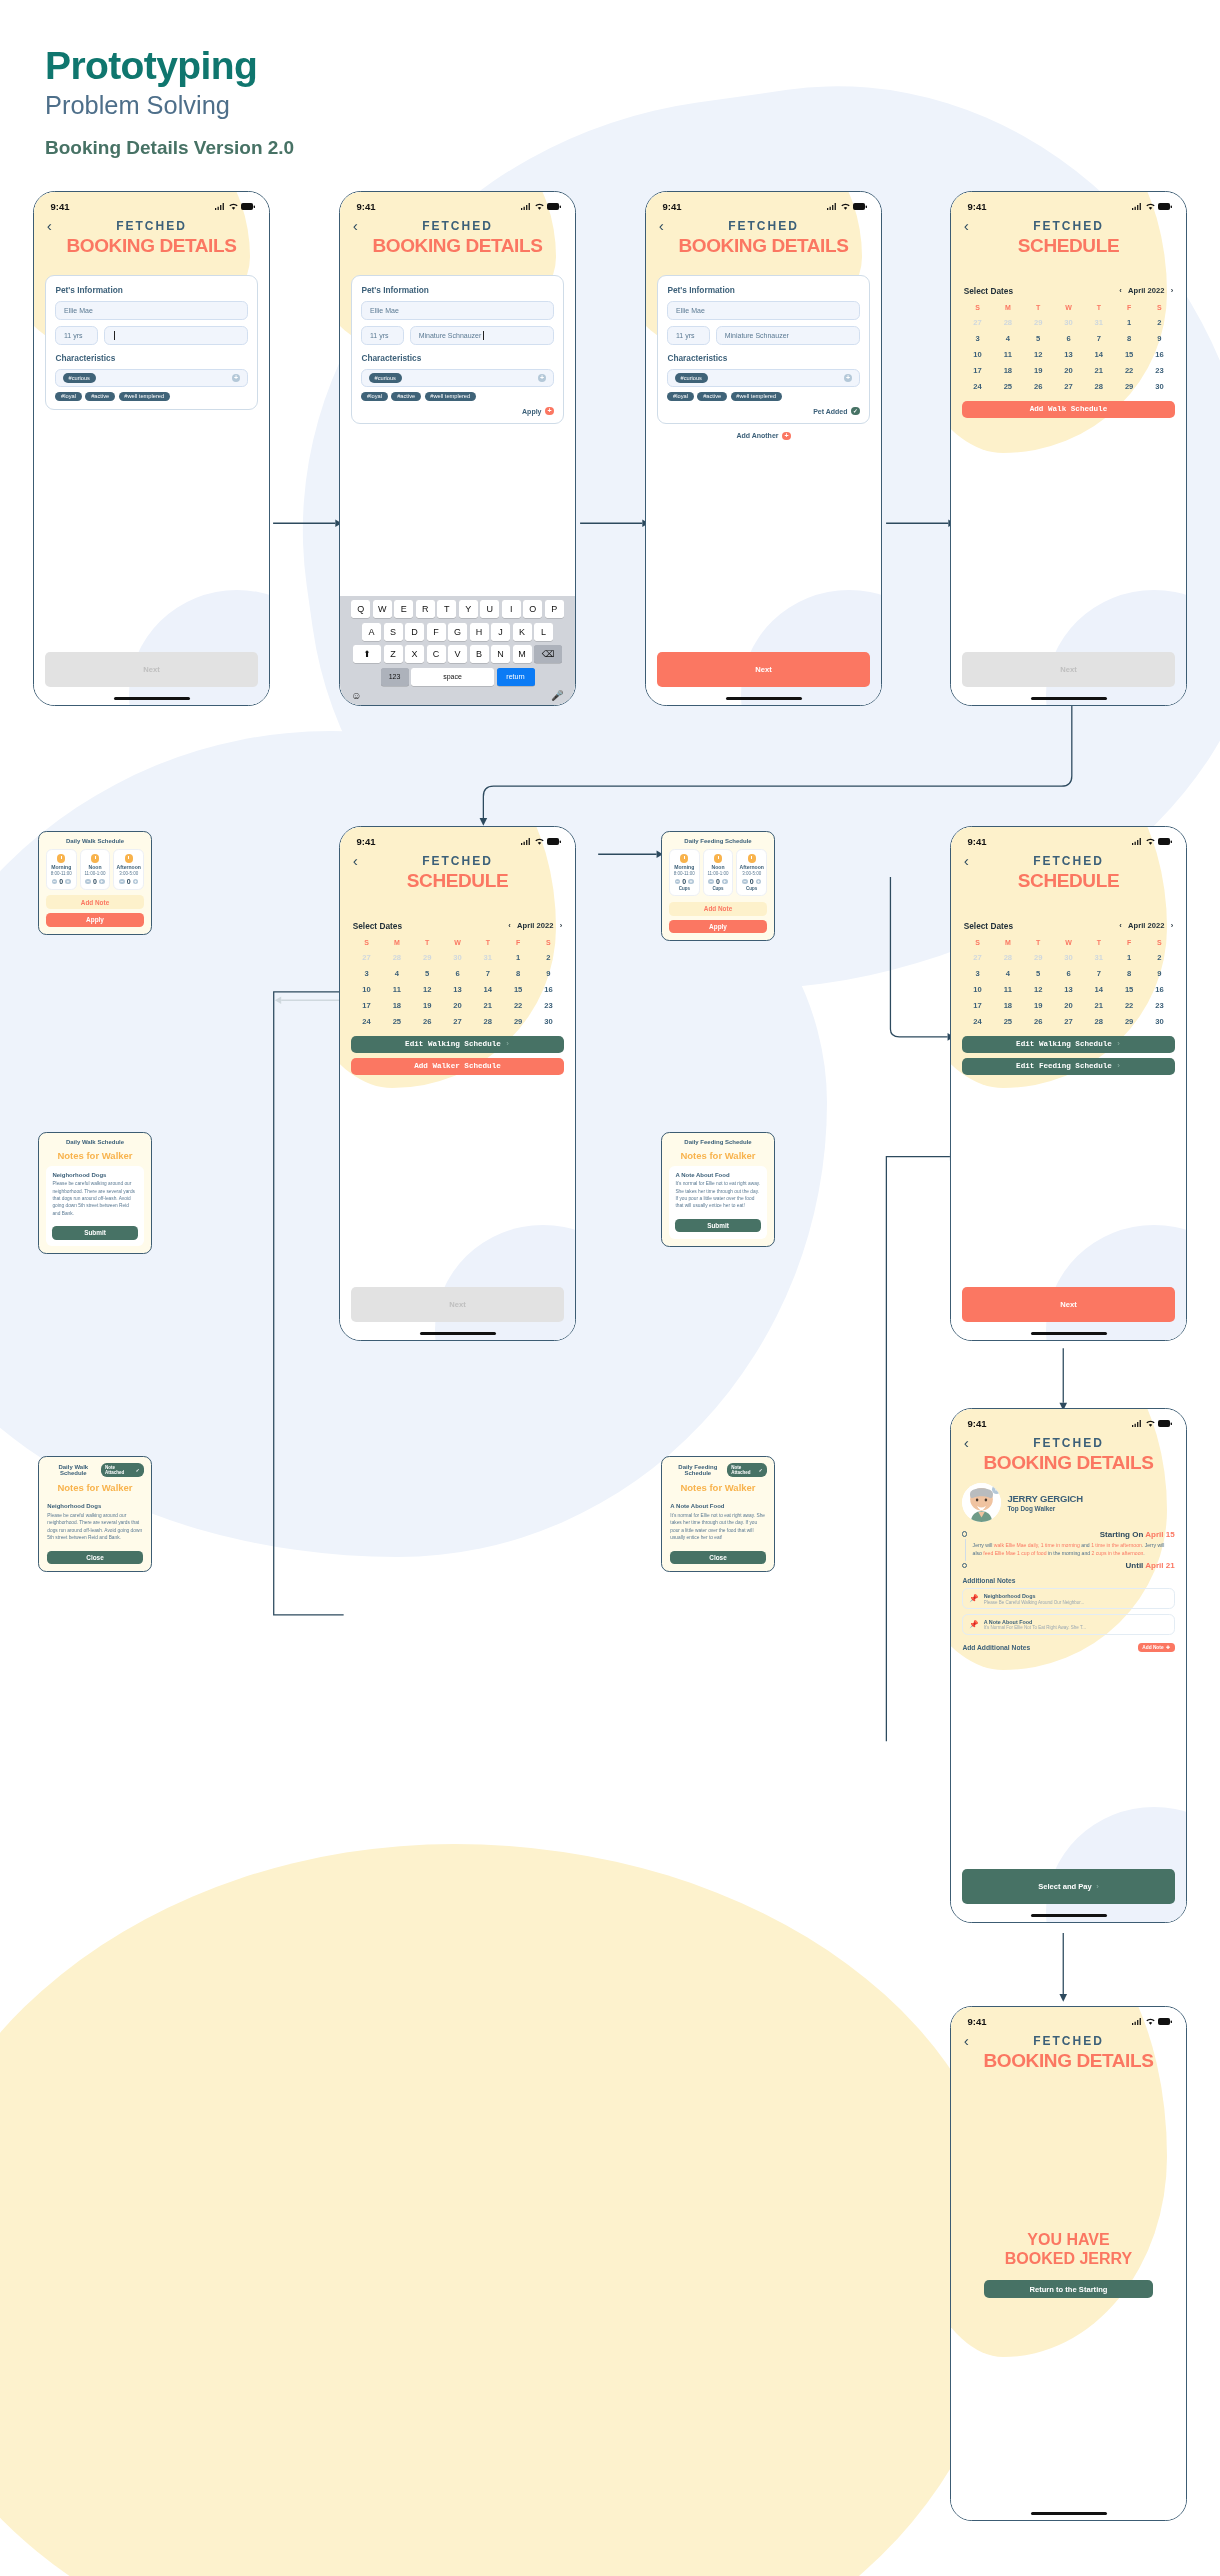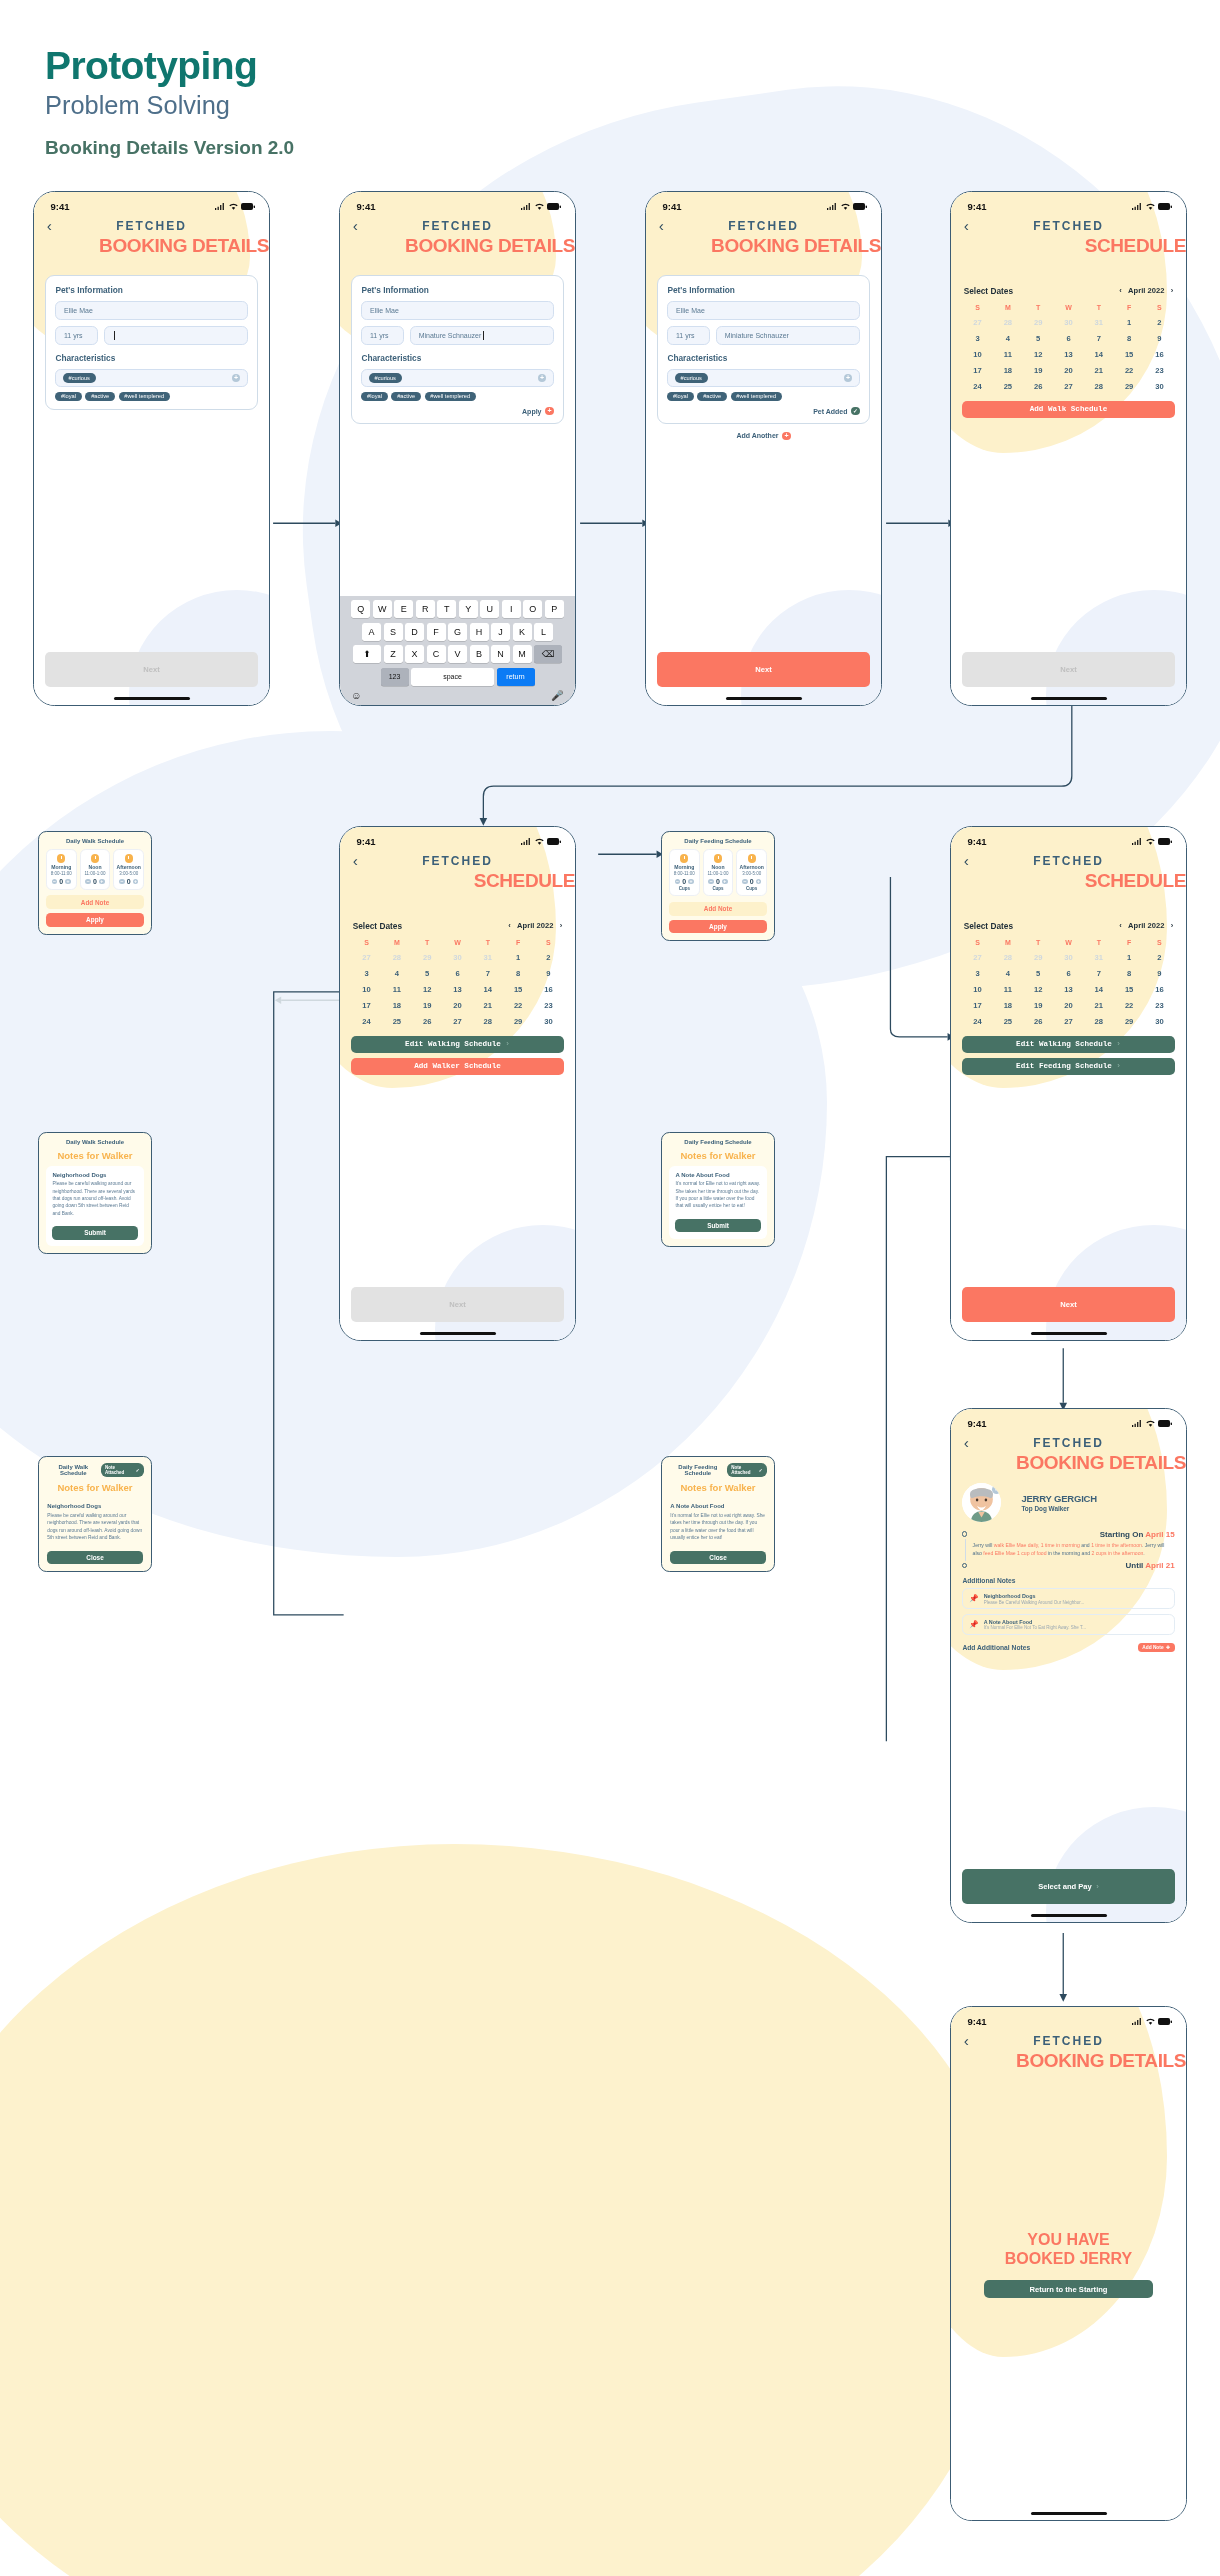--- a/index.html
+++ b/index.html
@@ -73,21 +73,21 @@
   .back{
     font-size:15.3px; color:#2d4a5e; font-weight:300; line-height:1;
     width:19px;
   }
   .brand{
     flex:1; text-align:center; font-size:12px; font-weight:bold;
     letter-spacing:2px; color:#3c6079; margin-right:19px;
   }
   .screen-title{
     position:relative; z-index:2;
-    text-align:right; font-size:19px; font-weight:bold; color:#fb7762;
+    text-align:center; font-size:19px; font-weight:bold; color:#fb7762;
     letter-spacing:-0.4px; margin-top:1.3px;
   }
 
   
   .card{
     position:relative; z-index:2;
     margin:18px 11.4px 0 11.4px; border:0.6px solid #cfdce8;
     border-radius:9px; background:#fff; padding:9px 9px 7.6px 9px;
   }
   .card-h{ font-size:8.3px; font-weight:bold; color:#3c6079; margin-bottom:6.4px;}
@@ -969,21 +969,21 @@
         <circle cx="31" cy="26" r="18" fill="#f0c3a0"></circle>
         <path d="M13 16c2-10 34-10 36 0 1 5-1 9-4 8-2-1-5-3-14-3s-12 2-14 3c-3 1-5-3-4-8z" fill="#b9bcbe"></path>
         <ellipse cx="24" cy="27" rx="2" ry="2.3" fill="#46372c"></ellipse>
         <ellipse cx="38" cy="27" rx="2" ry="2.3" fill="#46372c"></ellipse>
         <path d="M24 36q7 6 14 0 -3 7-7 7t-7-7z" fill="#ffffff"></path>
         <path d="M14 62c1-12 8-17 17-17s16 5 17 17z" fill="#6f9b88"></path>
         <path d="M26 46h10l-5 9z" fill="#f0c3a0"></path>
       </svg>
       <div class="verified">✓</div>
     </div>
-    <div style="margin-left:20px;">
+    <div style="margin-left:6px;">
       <div class="pname">JERRY GERGICH</div>
       <div class="prole">Top Dog Walker</div>
     </div>
   </div>
 
   <div class="tl">
     <div class="tl-row">
       <span class="tl-dot"></span>
       <span class="tl-head"><span>Starting On</span> <span class="o">April 15</span></span>
     </div>

